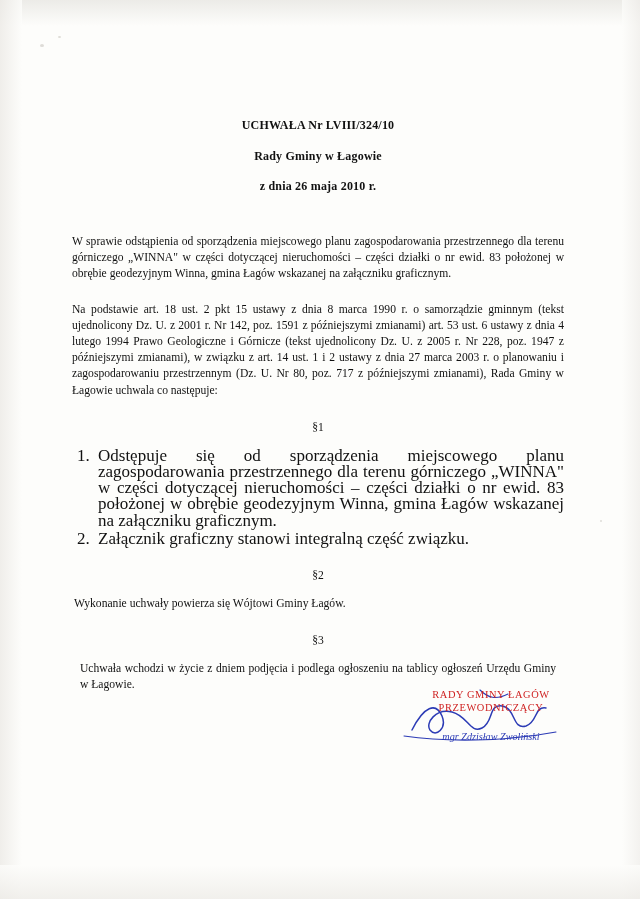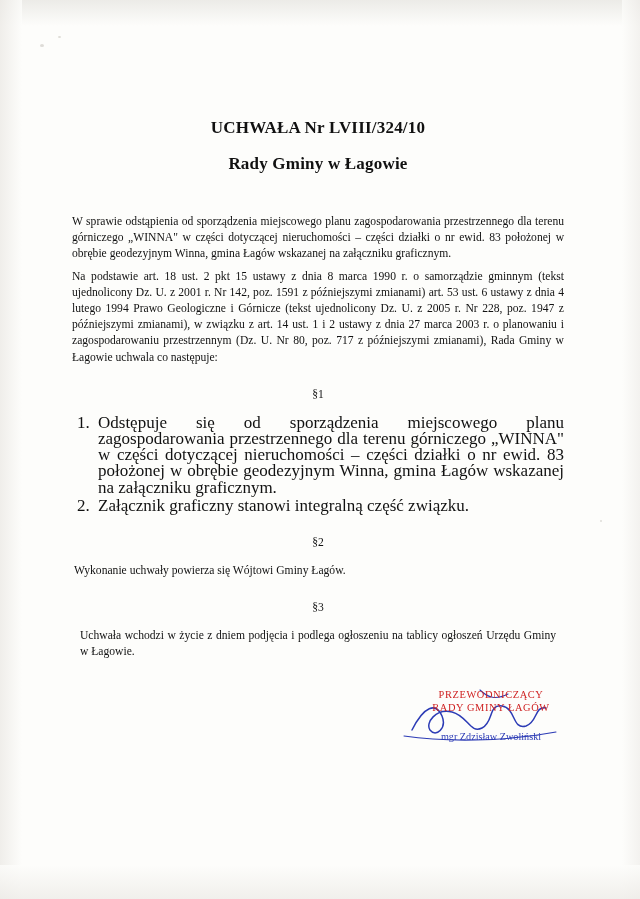--- a/index.html
+++ b/index.html
@@ -61,21 +61,21 @@
     left: 72px;
     top: 118px;
     width: 492px;
   }
 
   .title-block {
     text-align: center;
   }
   .title-line {
     font-weight: bold;
-    font-size: 17px;
+    font-size: 12px;
     letter-spacing: 0.2px;
     margin: 0 0 16px 0;
   }
   .title-line.sub {
     margin-bottom: 15px;
     font-family: Liberation Serif, serif;
   }
   .title-line.date {
     margin-bottom: 0;
   }
@@ -84,21 +84,21 @@
     font-size: 11.6px;
     line-height: 16.2px;
     text-align: justify;
     text-justify: inter-word;
     margin: 0;
   }
   .para.intro {
     margin-top: 40px;
   }
   .para.basis {
-    margin-top: 6px;
+    margin-top: 19px;
   }
 
   .section-mark {
     text-align: center;
     font-size: 11.6px;
     margin: 22px 0 14px 0;
   }
 
   ol.numbered {
     margin: 0;
@@ -133,20 +133,21 @@
     color: #cf2222;
     font-size: 10.4px;
     letter-spacing: 0.6px;
     line-height: 13px;
     white-space: nowrap;
   }
   .sig-name {
     color: #2c3bb5;
     font-size: 10.2px;
     margin-top: 17px;
+    font-style: italic;
   }
   .scribble {
     position: absolute;
     left: 384px;
     top: 672px;
     width: 200px;
     height: 96px;
     pointer-events: none;
   }
 </style>
@@ -162,20 +163,21 @@
 
   <div class="speck" style="left:40px;top:44px;width:4px;height:3px;"></div>
   <div class="speck" style="left:58px;top:36px;width:3px;height:2px;"></div>
   <div class="speck" style="left:600px;top:520px;width:2px;height:2px;"></div>
 
   <div class="content">
 
     <div class="title-block">
       <p class="title-line">UCHWAŁA Nr LVIII/324/10</p>
       <p class="title-line sub">Rady Gminy w Łagowie</p>
+      <p class="title-line date">z dnia 26 maja 2010 r.</p>
     </div>
 
     <p class="para intro">W sprawie odstąpienia od sporządzenia miejscowego planu zagospodarowania przestrzennego dla terenu górniczego „WINNA" w części dotyczącej nieruchomości – części działki o nr ewid. 83 położonej w obrębie geodezyjnym Winna, gmina Łagów wskazanej na załączniku graficznym.</p>
 
     <p class="para basis">Na podstawie art. 18 ust. 2 pkt 15 ustawy z dnia 8 marca 1990 r. o samorządzie gminnym (tekst ujednolicony Dz. U. z 2001 r. Nr 142, poz. 1591 z późniejszymi zmianami) art. 53 ust. 6 ustawy z dnia 4 lutego 1994 Prawo Geologiczne i Górnicze (tekst ujednolicony Dz. U. z 2005 r. Nr 228, poz. 1947 z późniejszymi zmianami), w związku z art. 14 ust. 1 i 2 ustawy z dnia 27 marca 2003 r. o planowaniu i zagospodarowaniu przestrzennym (Dz. U. Nr 80, poz. 717 z późniejszymi zmianami), Rada Gminy w Łagowie uchwala co następuje:</p>
 
     <p class="section-mark">§1</p>
 
     <ol class="numbered">
       <li>Odstępuje się od sporządzenia miejscowego planu zagospodarowania przestrzennego dla terenu górniczego „WINNA" w części dotyczącej nieruchomości – części działki o nr ewid. 83 położonej w obrębie geodezyjnym Winna, gmina Łagów wskazanej na załączniku graficznym.</li>
@@ -192,18 +194,18 @@
 
   </div>
 
   <svg class="scribble" viewBox="0 0 200 96" xmlns="http://www.w3.org/2000/svg">
     <path d="M28 58 C40 34, 52 30, 58 44 C63 56, 52 66, 46 58 C41 51, 52 36, 68 40 C84 44, 86 62, 98 56 C110 50, 104 32, 118 34 C132 36, 128 58, 142 54 C154 50, 150 34, 162 36" fill="none" stroke="#2c3bb5" stroke-width="1.5" stroke-linecap="round"></path>
     <path d="M20 64 C60 70, 120 70, 172 60" fill="none" stroke="#2c3bb5" stroke-width="1.2" stroke-linecap="round"></path>
     <path d="M96 18 C104 26, 112 28, 124 22" fill="none" stroke="#2c3bb5" stroke-width="1.1" stroke-linecap="round"></path>
   </svg>
 
   <div class="signature">
+    <div class="sig-line">RADY GMINY ŁAGÓW</div>
     <div class="sig-line">PRZEWODNICZĄCY</div>
-    <div class="sig-line">RADY GMINY ŁAGÓW</div>
     <div class="sig-name">mgr Zdzisław Zwoliński</div>
   </div>
 
 </div>
 
 </body></html>

